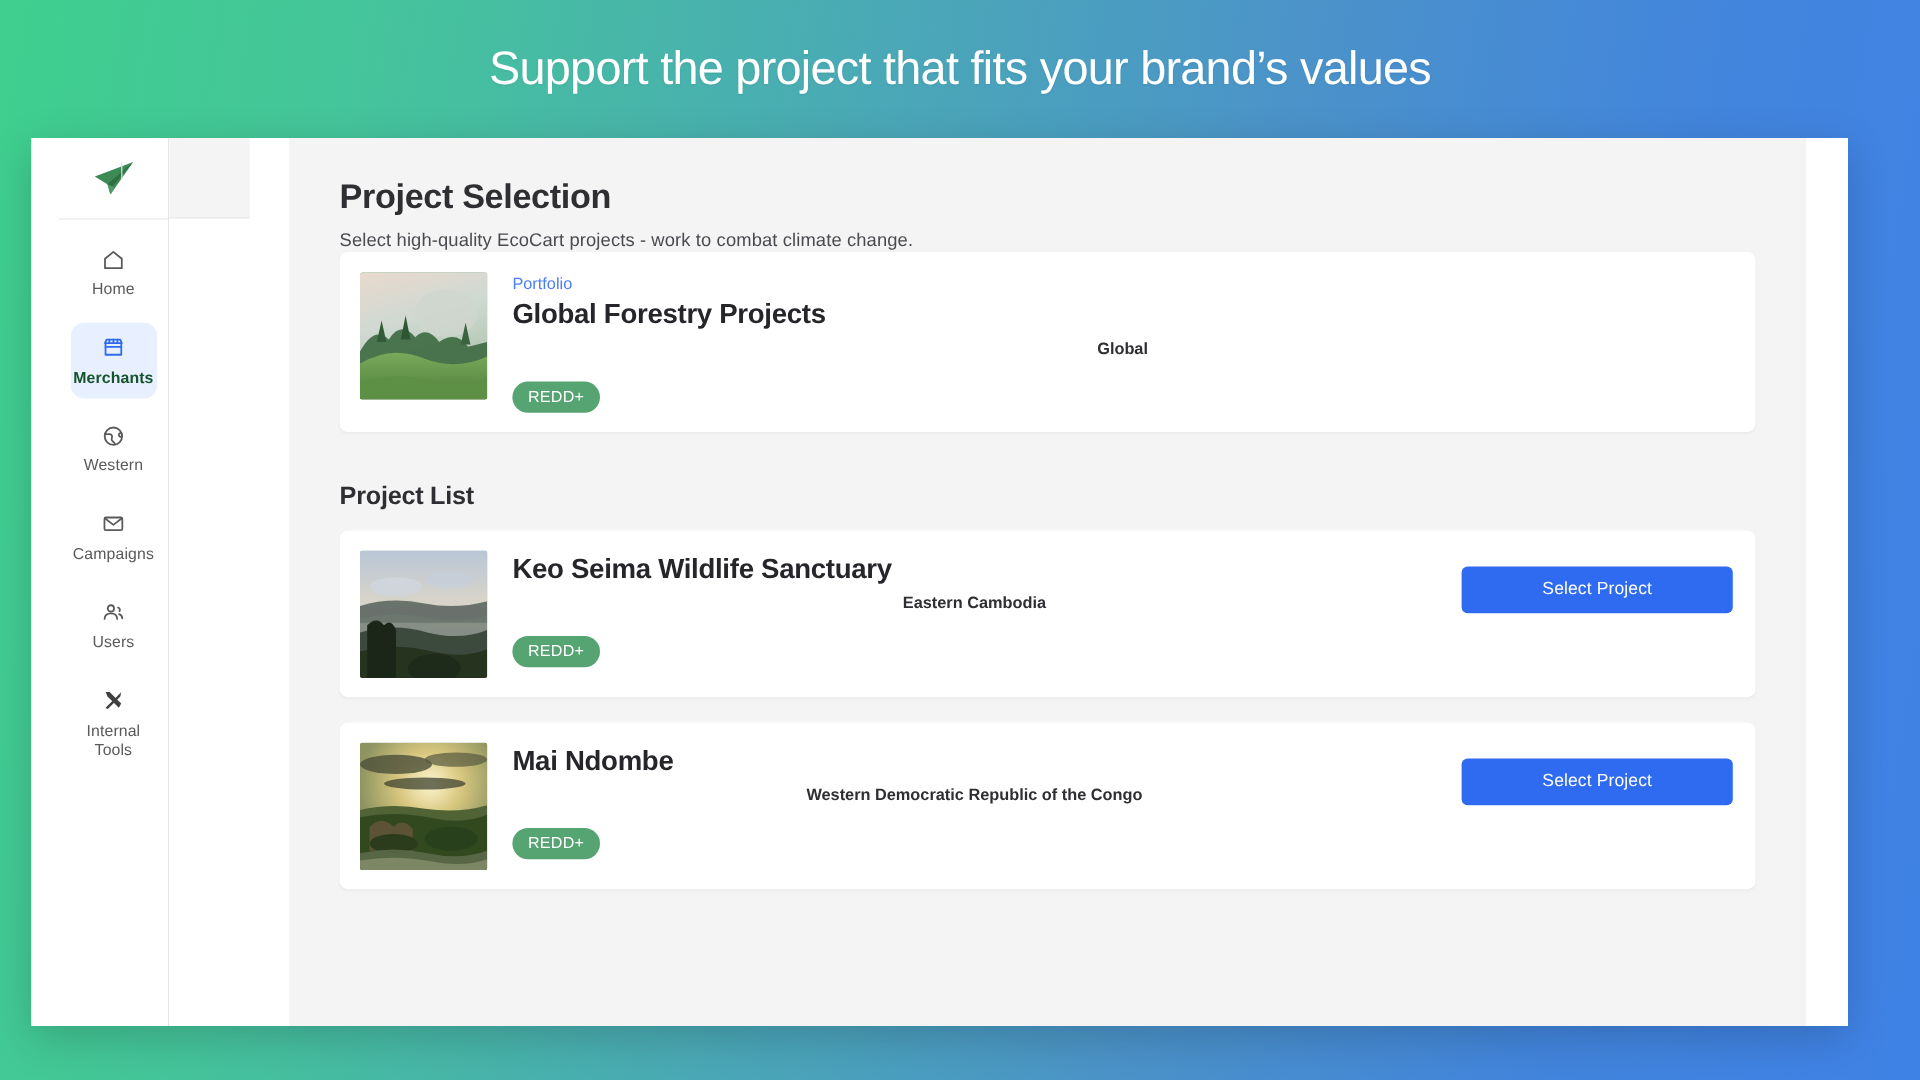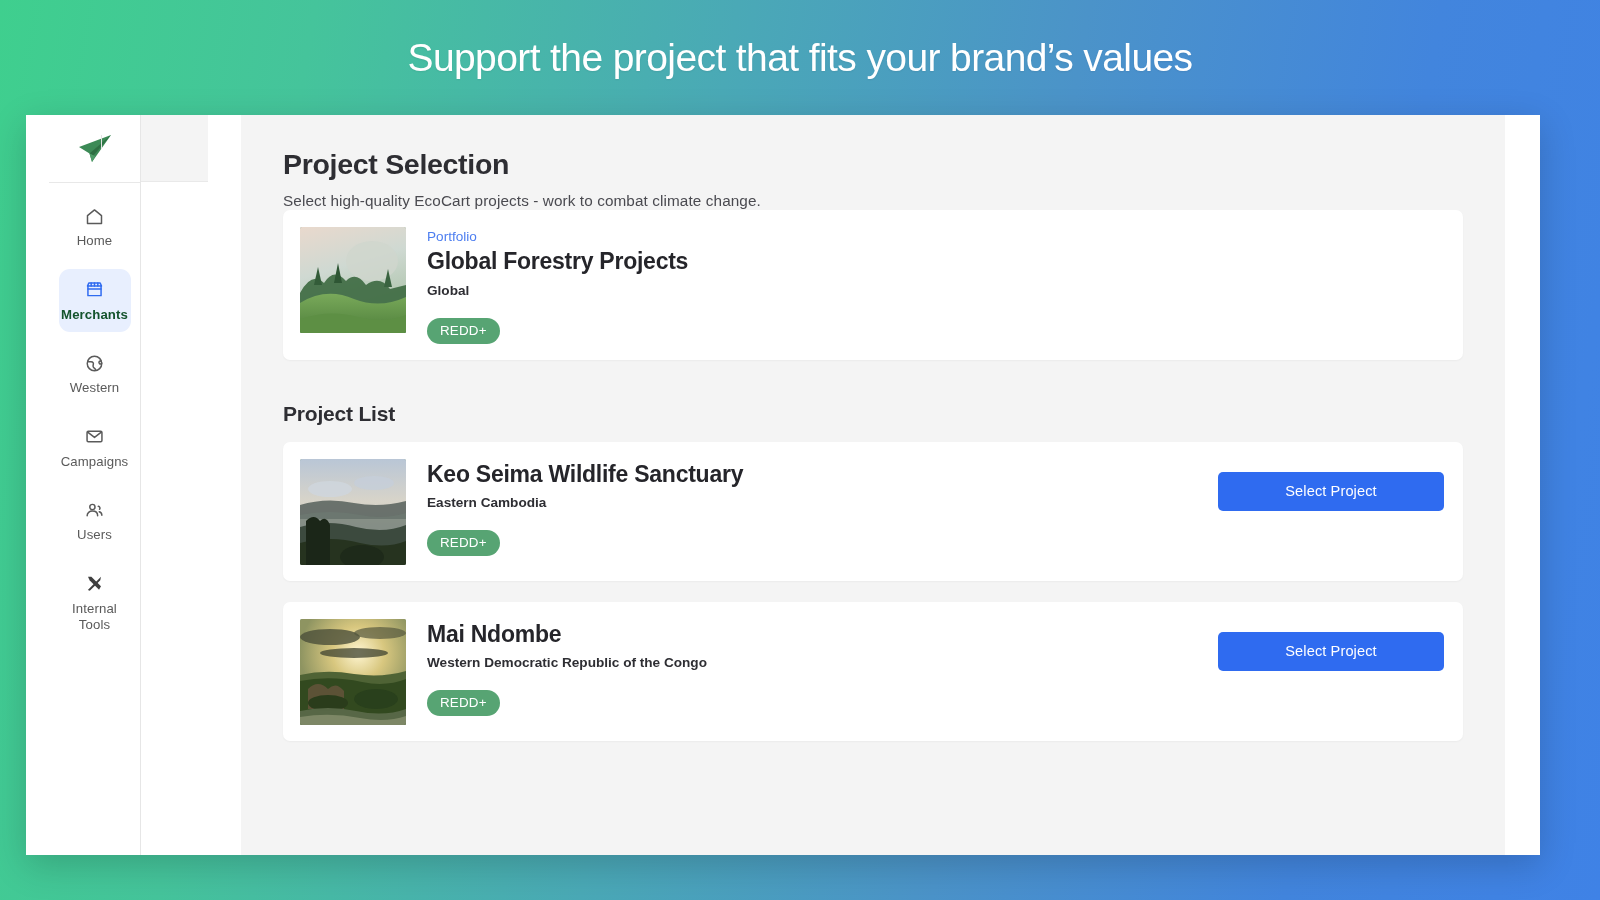--- a/index.html
+++ b/index.html
@@ -190,20 +190,21 @@
     font-weight: bold;
     color: #25252a;
     letter-spacing: -0.25px;
     line-height: 1.2;
   }
   .card-location {
     margin-top: 7px;
     font-size: 13.6px;
     font-weight: bold;
     color: #2e2e33;
+    text-align: center;
   }
   .badge {
     display: inline-block;
     margin-top: 20px;
     background: #57a473;
     color: #ffffff;
     font-size: 13.4px;
     padding: 5px 13px 6px 13px;
     border-radius: 14px;
     letter-spacing: 0.2px;

